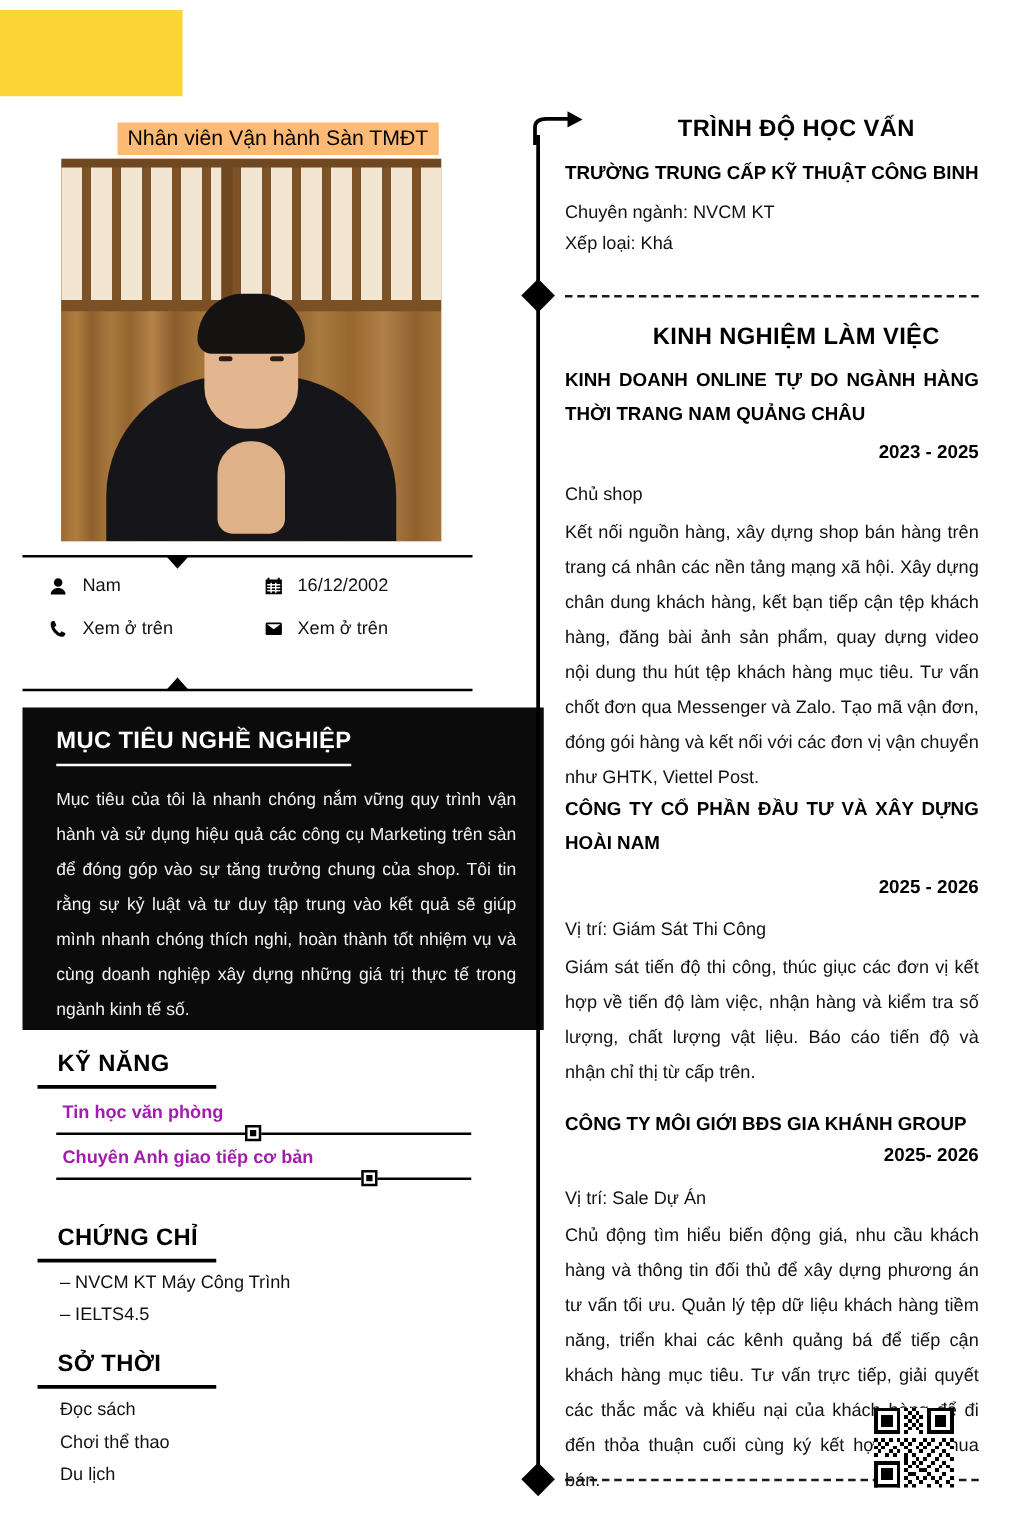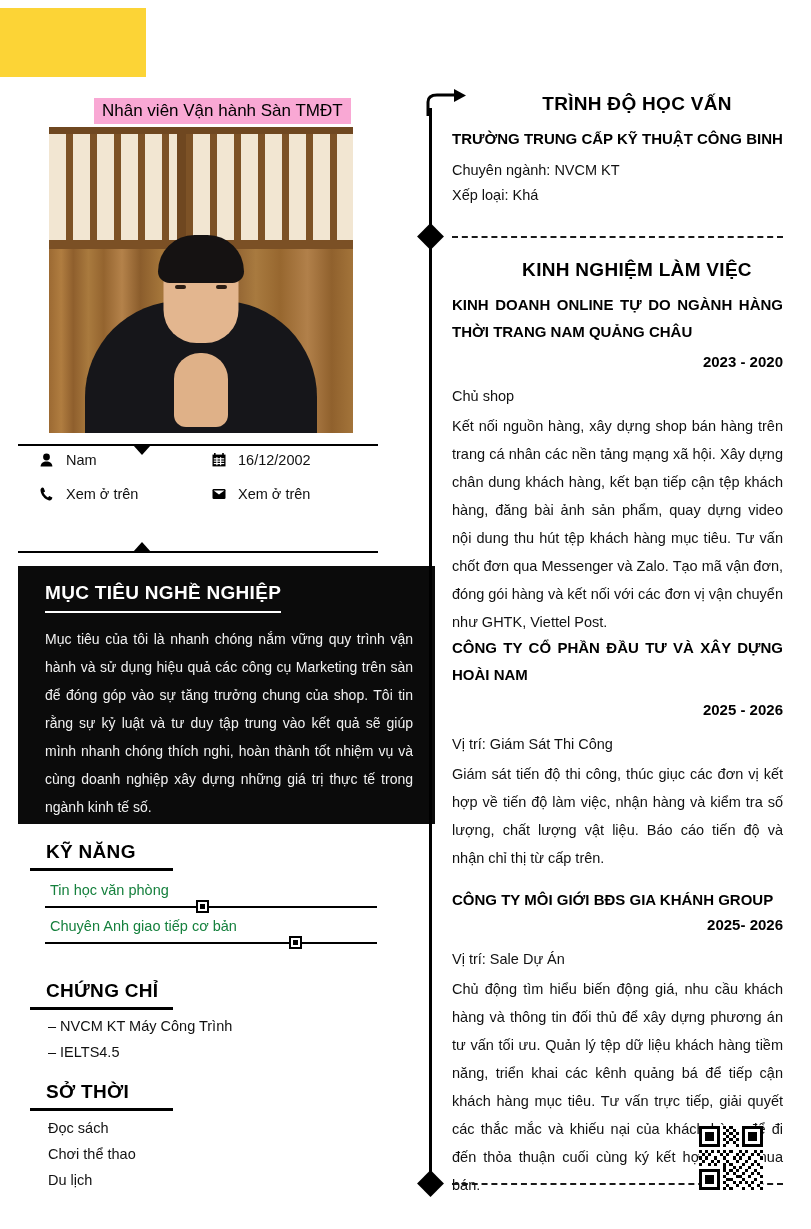--- a/index.html
+++ b/index.html
@@ -21,21 +21,21 @@
     position: absolute; left: 0; top: 20px; width: 430px;
     text-align: center;
     font-size: 38px; font-weight: bold; letter-spacing: 1px;
     color: #000; line-height: 46px;
   }
   .hdr-subtitle-wrap {
     position: absolute; left: 94px; top: 98px;
   }
   .hdr-subtitle {
     display: inline-block;
-    background: #f9a8d4; color: #000;
+    background: #fdba74; color: #000;
     font-size: 17px; line-height: 26px;
     padding: 0 8px;
   }
 
   
   .left-col { position: absolute; left: 0; top: 0; width: 418px; height: 1229px; }
 
   .photo {
     position: absolute; left: 49px; top: 127px;
     width: 304px; height: 306px;
@@ -116,21 +116,21 @@
     position: absolute; left: 50%; margin-left: -76px;
     width: 0; height: 0; border-left: 9px solid transparent; border-right: 9px solid transparent;
   }
   .tri.down { top: 445px; border-top: 10px solid #000; }
   .tri.up   { top: 542px; border-bottom: 10px solid #000; }
 
   .contact-grid {
     position: absolute; left: 40px; top: 452px;
     width: 345px;
   }
-  .c-row { display: flex; height: 34px; align-items: flex-start; }
+  .c-row { display: flex; height: 34px; align-items: center; }
   .c-cell { display: flex; align-items: center; width: 172px; }
   .c-ico { width: 26px; display: flex; align-items: center; color: #000; font-size: 14px; }
   .c-ico svg { display: block; }
   .c-txt { font-size: 14.5px; color: #111; }
 
   
   .objective {
     position: absolute; left: 18px; top: 566px;
     width: 417px; height: 258px;
     background: #0b0b0b; color: #fff;
@@ -147,21 +147,21 @@
     color: #f1f1f1;
   }
 
   
   .lsec-h {
     position: absolute; left: 46px;
     font-size: 19px; font-weight: bold; color: #000; letter-spacing: .3px;
   }
   .lsec-line { position: absolute; left: 30px; width: 143px; height: 3px; background: #000; }
 
-  .skill-name { position: absolute; left: 50px; font-size: 14.5px; color: #15803d; }
+  .skill-name { position: absolute; left: 50px; font-size: 14.5px; color: #a21caf; font-weight: bold; }
   .skill-bar  { position: absolute; left: 45px; width: 332px; height: 2px; background: #000; }
   .skill-knob {
     position: absolute; width: 13px; height: 13px;
     background: #fff; border: 2px solid #000;
     display: flex; align-items: center; justify-content: center;
   }
   .skill-knob i { display: block; width: 5px; height: 5px; background: #000; }
 
   .bullet { position: absolute; left: 48px; font-size: 14.5px; color: #111; }
 
@@ -373,21 +373,21 @@
     </div>
     <div class="r-title" style="top:125px">TRƯỜNG TRUNG CẤP KỸ THUẬT CÔNG BINH</div>
     <div class="r-line" style="top:157px">Chuyên ngành: NVCM KT</div>
     <div class="r-line" style="top:182px">Xếp loại: Khá</div>
 
     <div class="rsec-head" style="top:254px">
       <span class="brush">KINH NGHIỆM LÀM VIỆC</span>
     </div>
 
     <div class="r-title just" style="top:291px">KINH DOANH ONLINE TỰ DO NGÀNH HÀNG THỜI TRANG NAM QUẢNG CHÂU</div>
-    <div class="r-date" style="top:353px">2023 - 2020</div>
+    <div class="r-date" style="top:353px">2023 - 2025</div>
     <div class="r-line" style="top:383px">Chủ shop</div>
     <div class="r-desc" style="top:412px">Kết nối nguồn hàng, xây dựng shop bán hàng trên trang cá nhân các nền tảng mạng xã hội. Xây dựng chân dung khách hàng, kết bạn tiếp cận tệp khách hàng, đăng bài ảnh sản phẩm, quay dựng video nội dung thu hút tệp khách hàng mục tiêu. Tư vấn chốt đơn qua Messenger và Zalo. Tạo mã vận đơn, đóng gói hàng và kết nối với các đơn vị vận chuyển như GHTK, Viettel Post.</div>
 
     <div class="r-title just" style="top:634px">CÔNG TY CỔ PHẦN ĐẦU TƯ VÀ XÂY DỰNG HOÀI NAM</div>
     <div class="r-date" style="top:701px">2025 - 2026</div>
     <div class="r-line" style="top:731px">Vị trí: Giám Sát Thi Công</div>
     <div class="r-desc" style="top:760px">Giám sát tiến độ thi công, thúc giục các đơn vị kết hợp về tiến độ làm việc, nhận hàng và kiểm tra số lượng, chất lượng vật liệu. Báo cáo tiến độ và nhận chỉ thị từ cấp trên.</div>
 
     <div class="r-title" style="top:886px">CÔNG TY MÔI GIỚI BĐS GIA KHÁNH GROUP</div>
     <div class="r-date" style="top:916px">2025- 2026</div>

